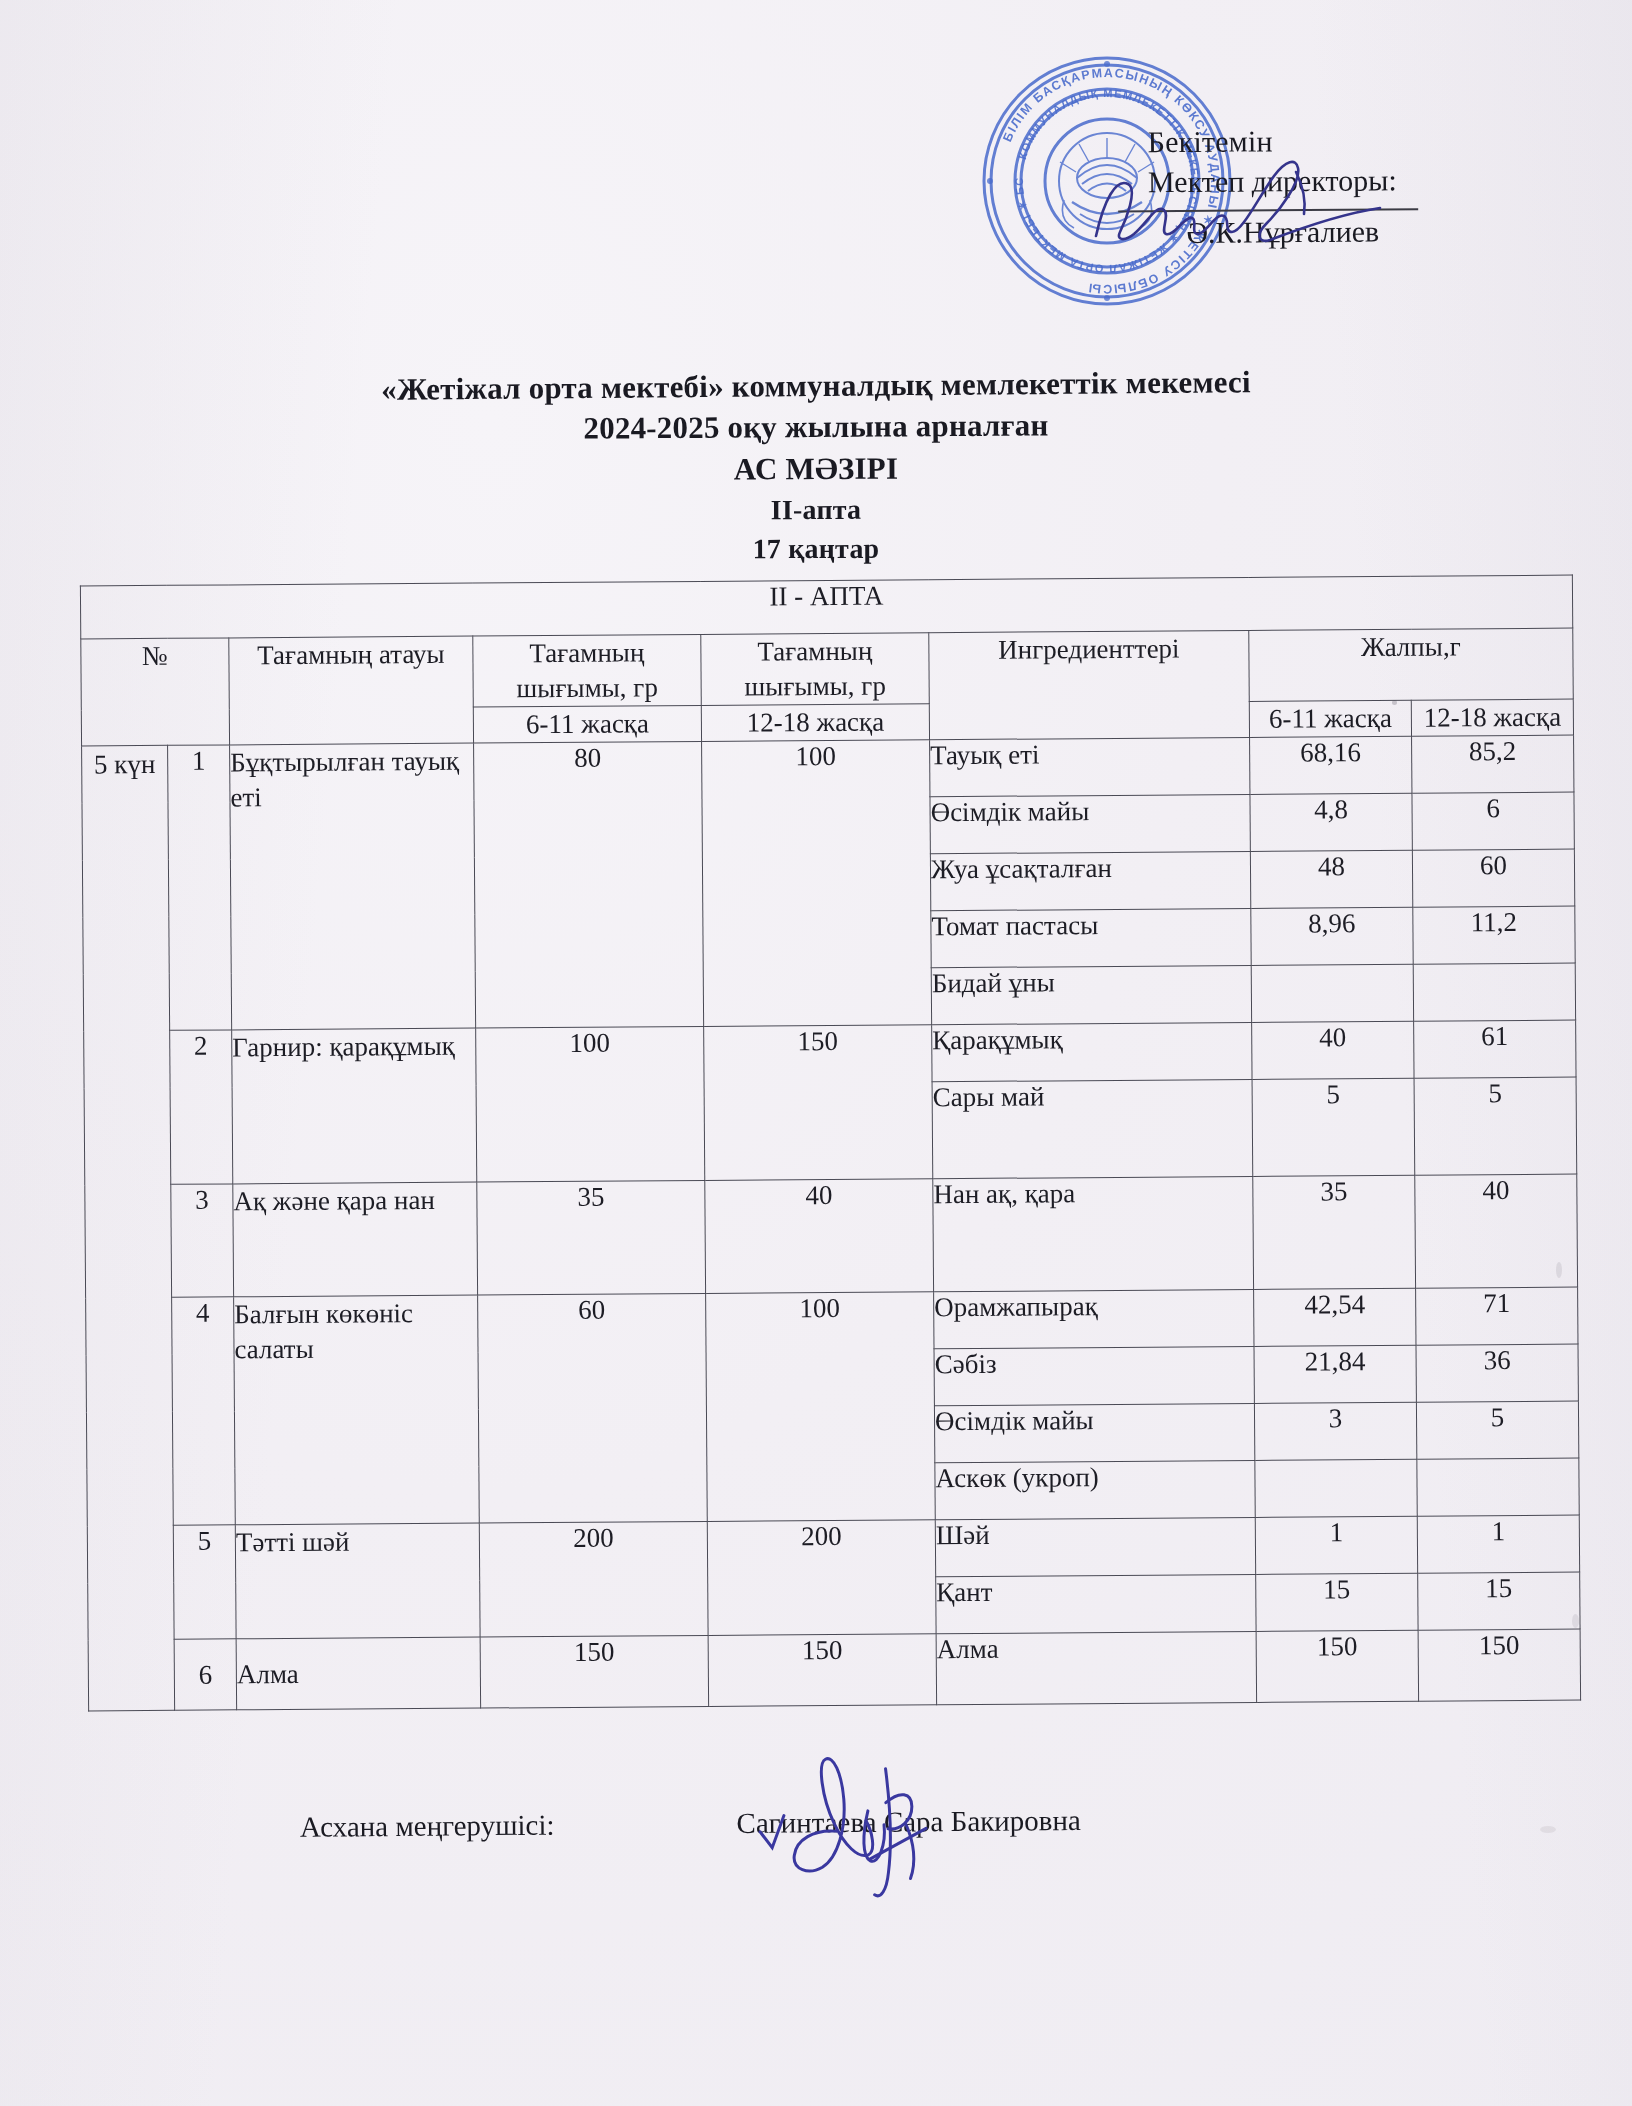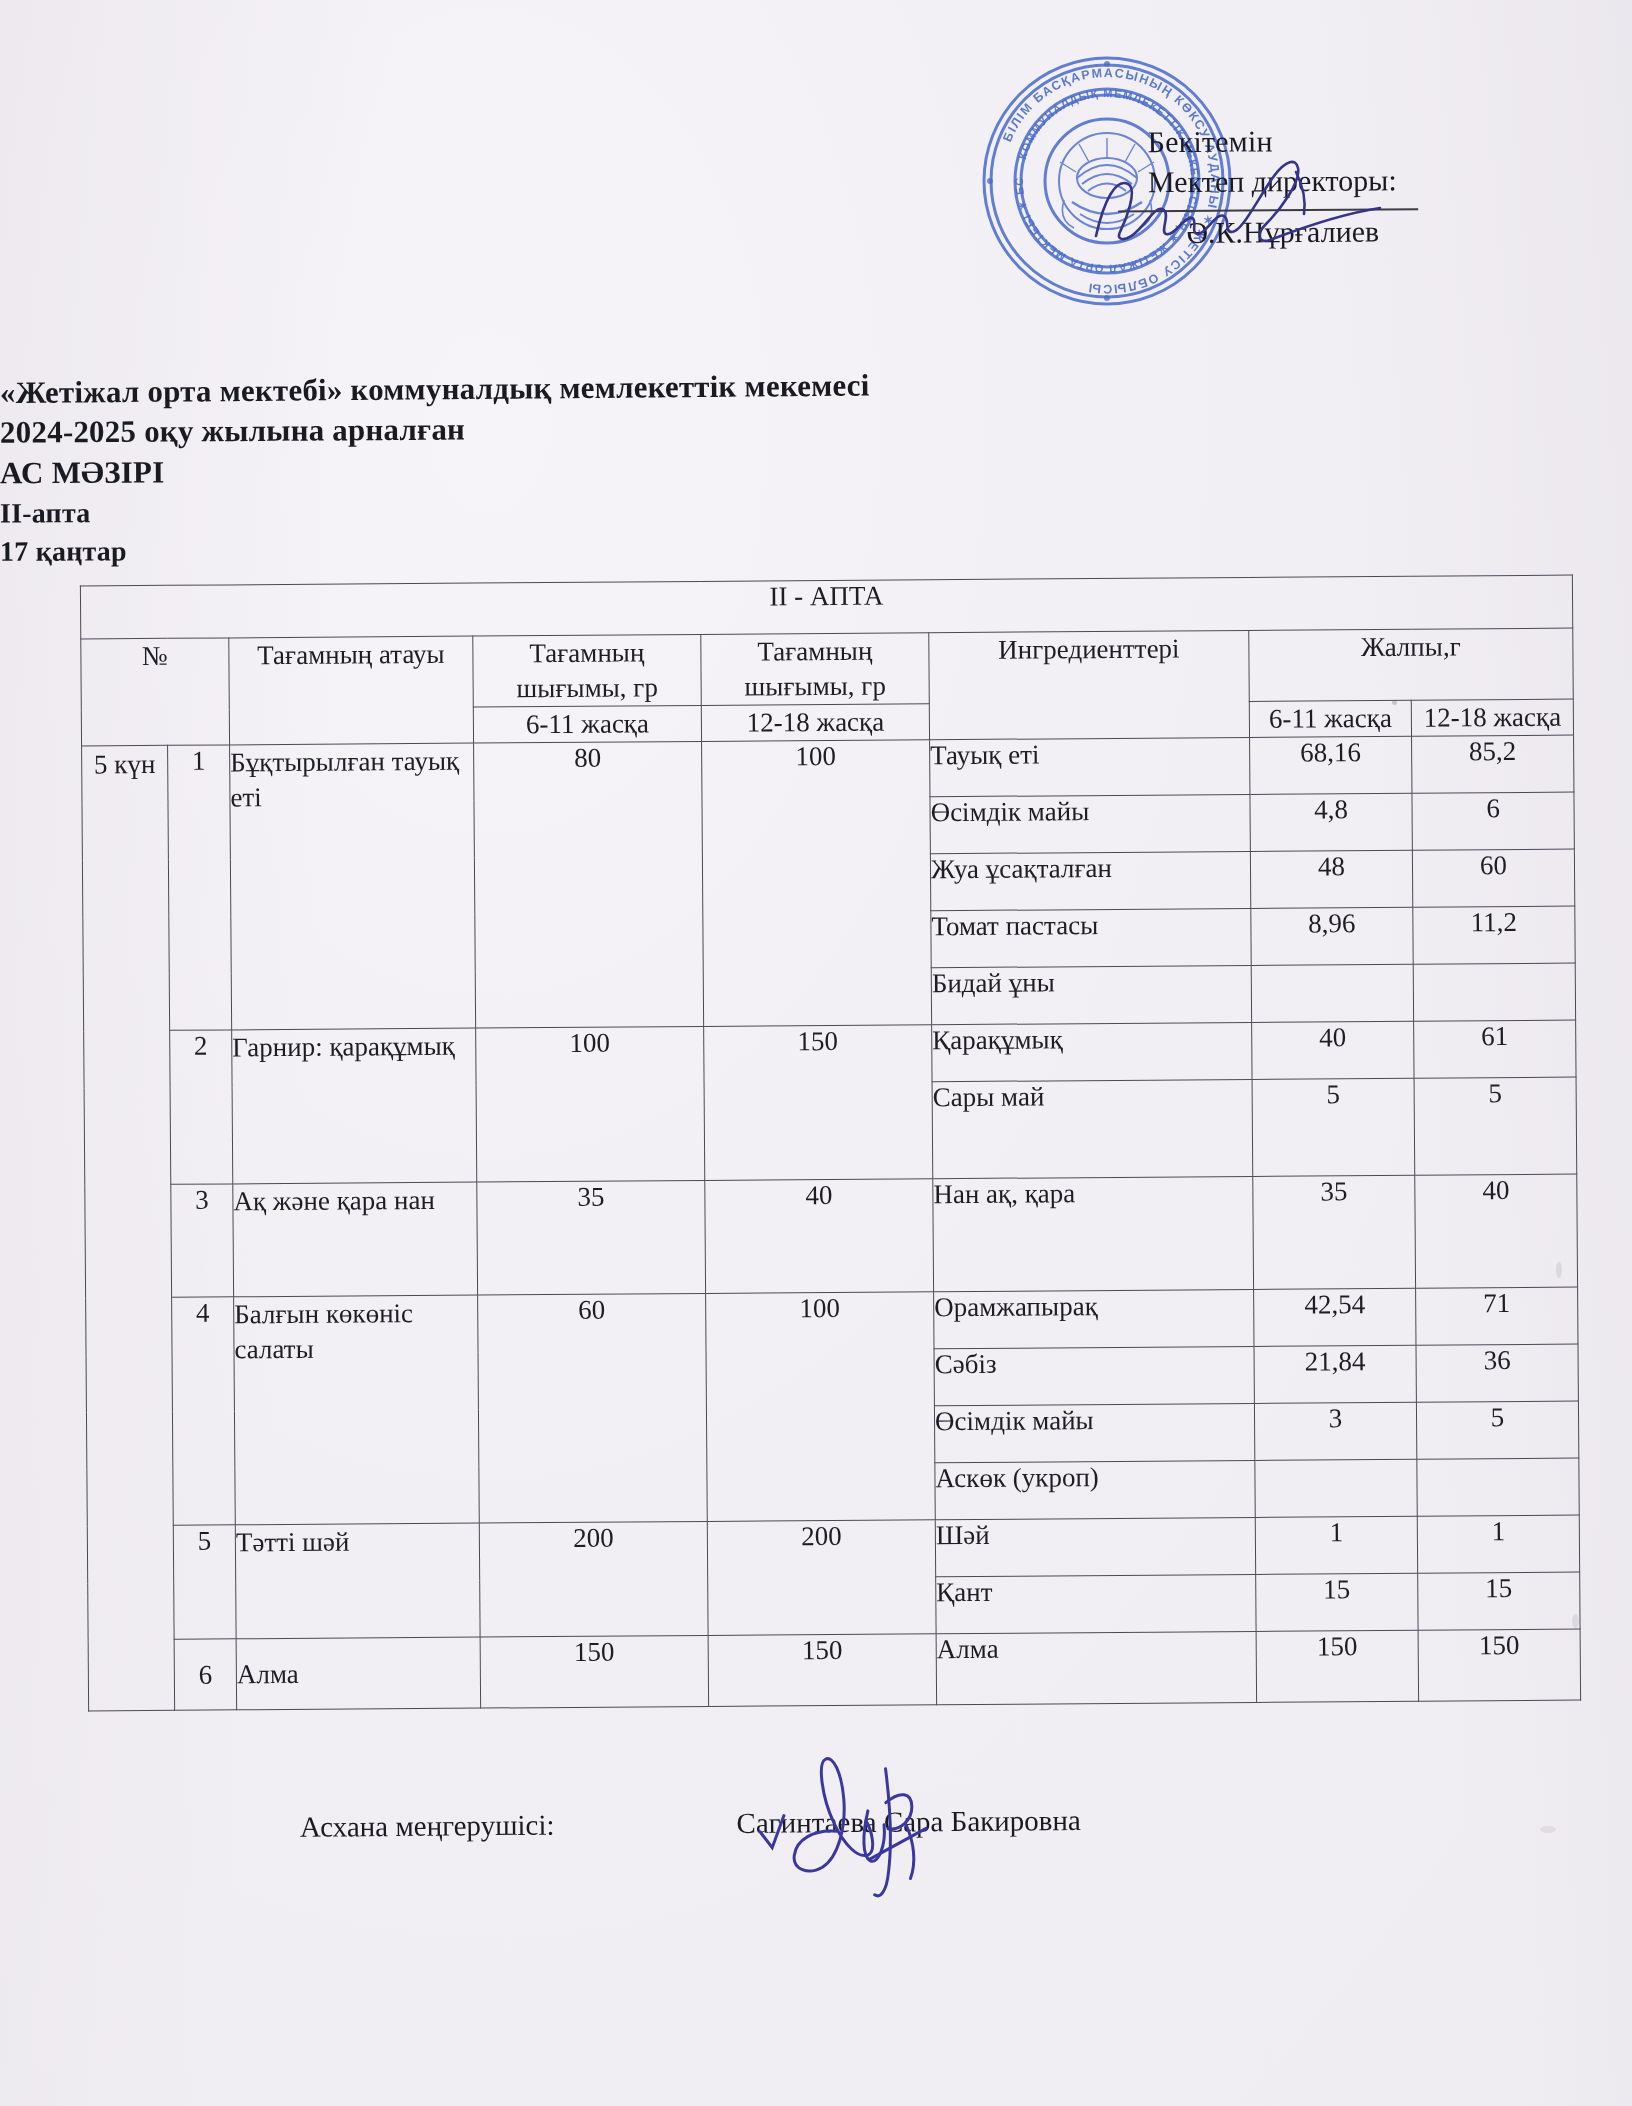--- a/index.html
+++ b/index.html
@@ -79,21 +79,21 @@
     pointer-events: none;
   }
   .dir-sign svg { display:block; width:100%; height:100%; }
 
   
   .titles {
     position: absolute;
     left: 0;
     top: 368px;
     width: 1632px;
-    text-align: left;
+    text-align: center;
     z-index: 5;
   }
   .titles .t-line {
     font-weight: bold;
     letter-spacing: .2px;
   }
   .t1 { font-size: 31px; transform: rotate(-0.5deg); }
   .t2 { font-size: 31px; margin-top: 5px; transform: rotate(-0.4deg); }
   .t3 { font-size: 31px; margin-top: 6px; transform: rotate(-0.3deg); }
   .t4 { font-size: 28px; margin-top: 7px; transform: rotate(-0.25deg); }

